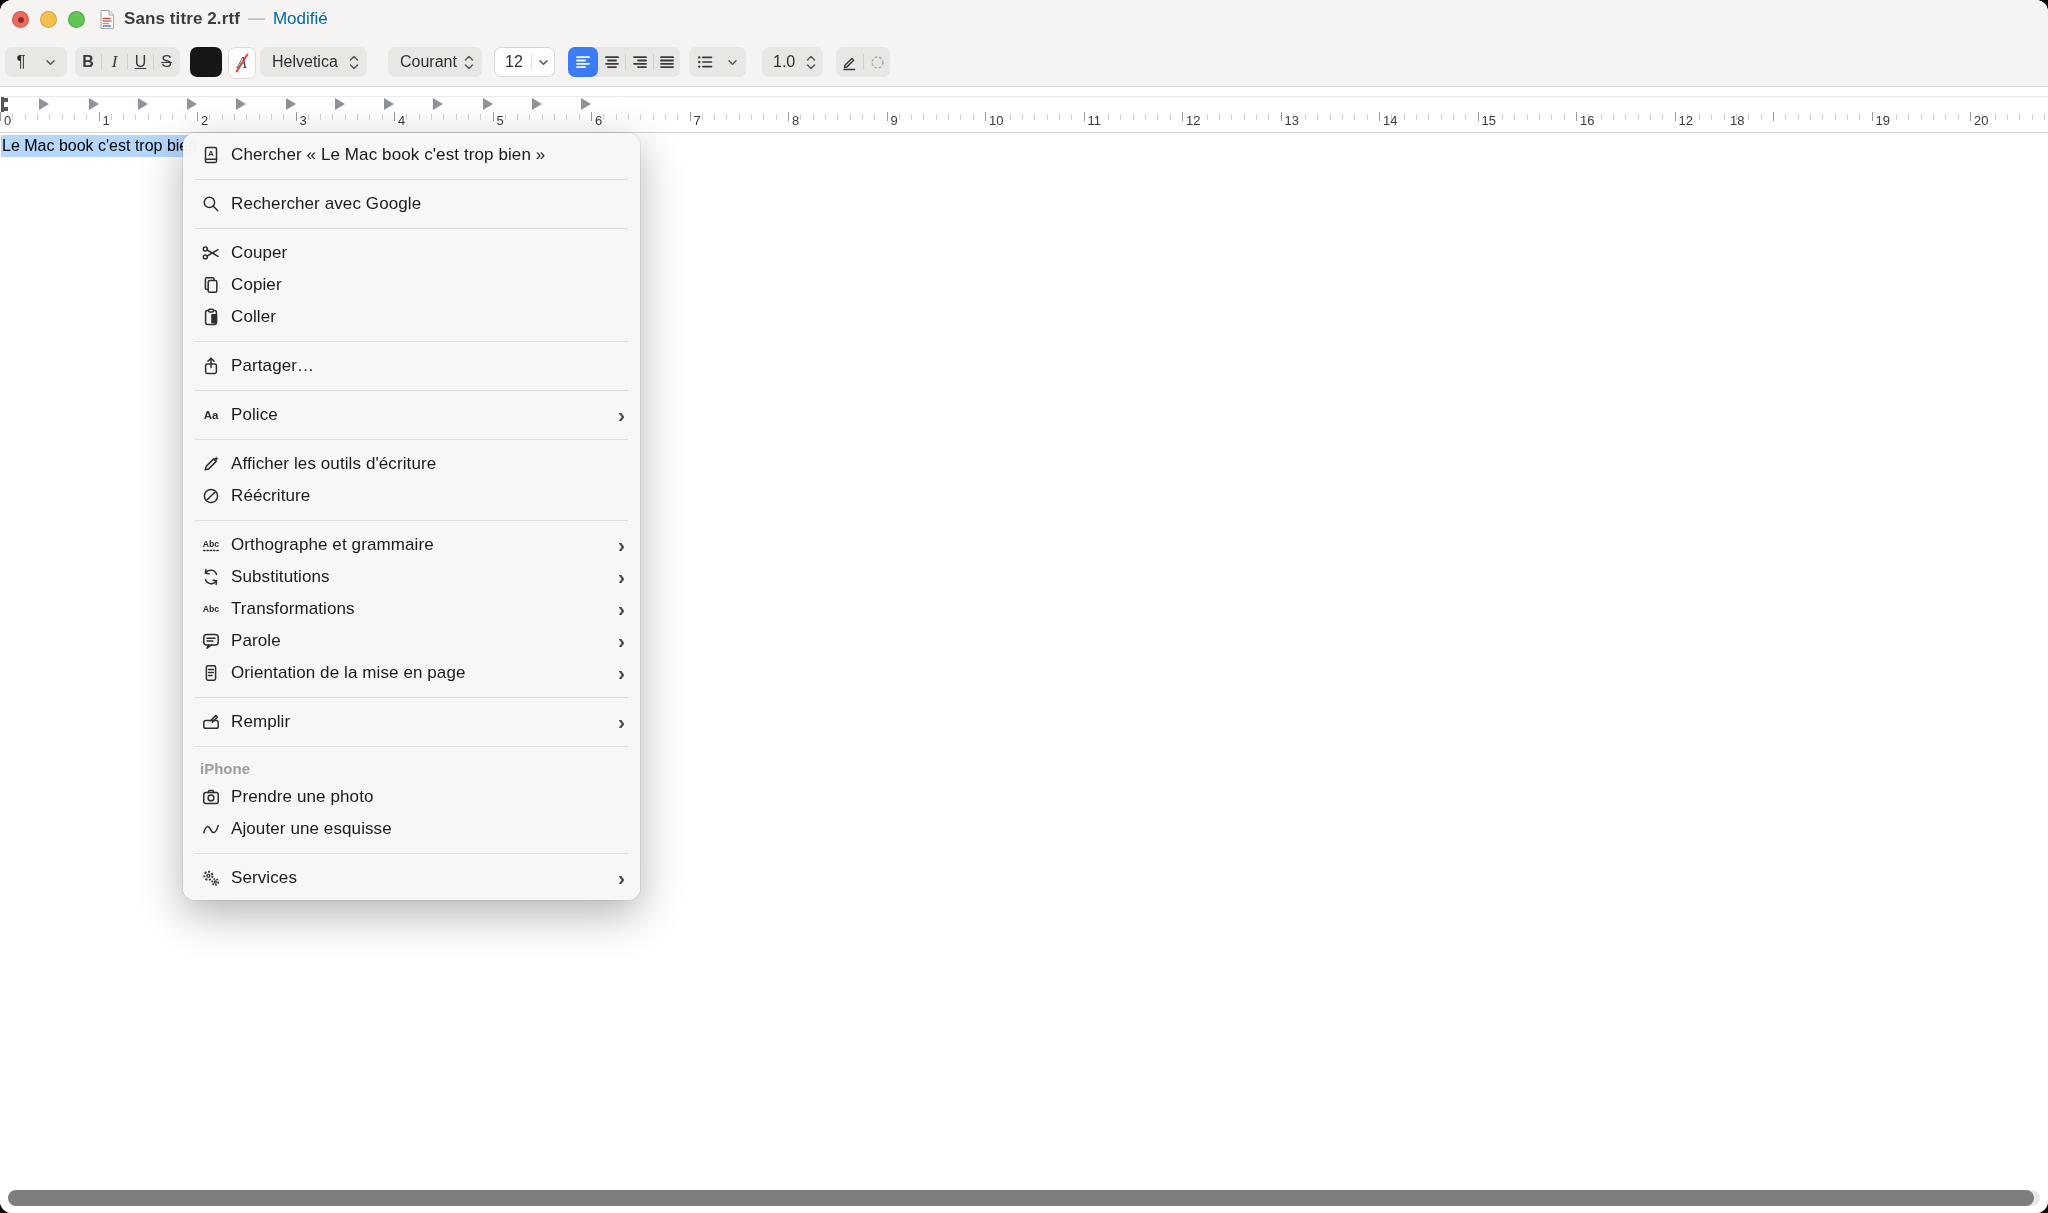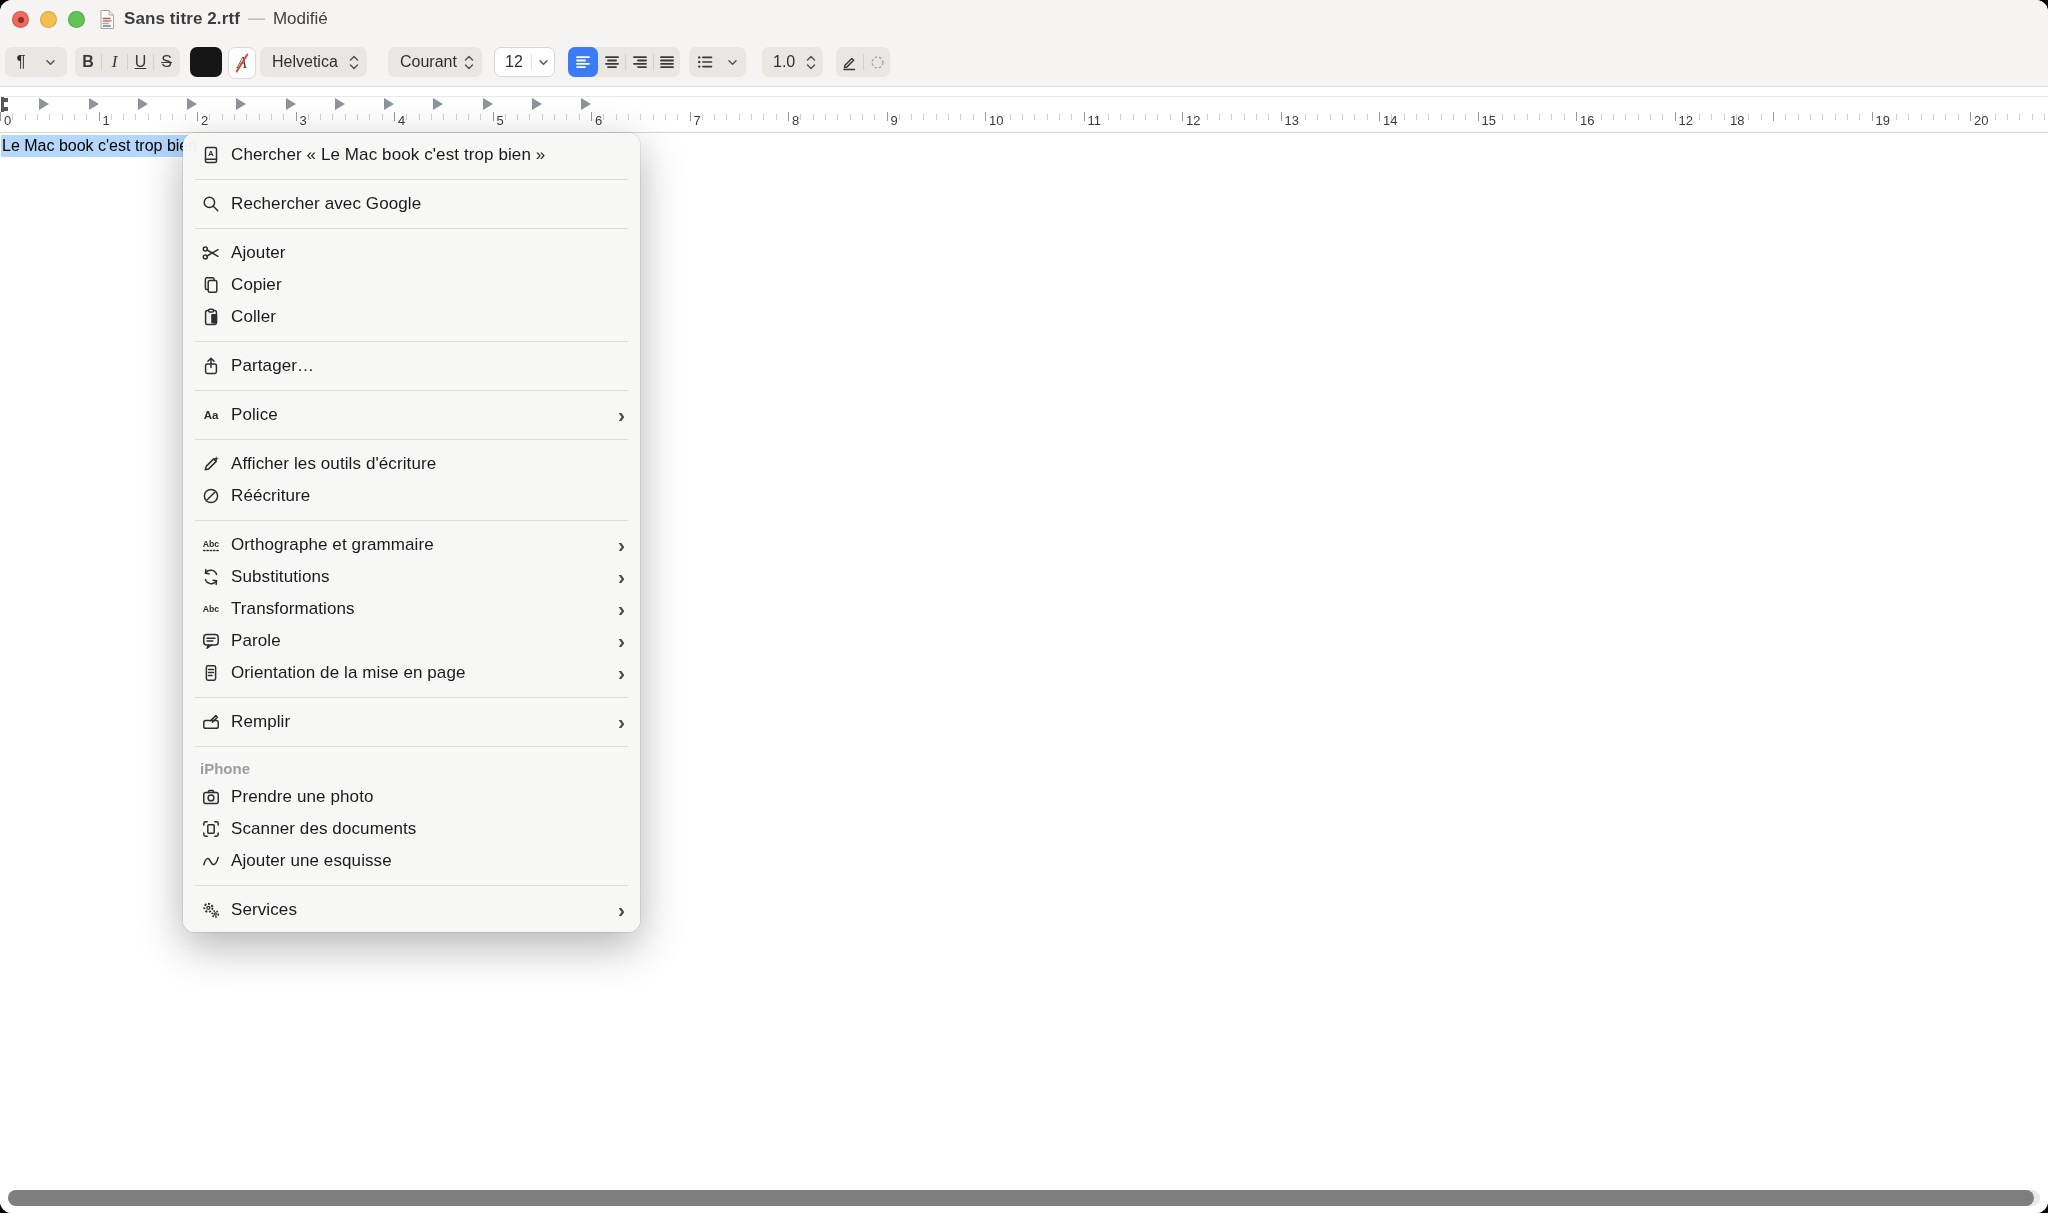--- a/index.html
+++ b/index.html
@@ -10,21 +10,21 @@
   .chrome{position:absolute;top:0;left:0;right:0;height:86px;background:#f6f4f2;border-bottom:1px solid #dedcda;}
   .titlebar{position:absolute;top:0;left:0;right:0;height:38px;}
   .tl{position:absolute;top:11px;width:17px;height:17px;border-radius:50%;box-shadow:inset 0 0 0 1px rgba(0,0,0,.14);}
   .tl-close{left:12px;background:#ee6a5f;}
   .tl-close .dot{position:absolute;left:5.5px;top:5.5px;width:6px;height:6px;border-radius:50%;background:#8c2f28;}
   .tl-min{left:40px;background:#f5bf4f;}
   .tl-zoom{left:68px;background:#61c454;}
   .titlegroup{position:absolute;left:98px;top:0;height:38px;display:flex;align-items:center;gap:8px;}
   .title-main{font-size:17px;font-weight:700;color:#3d3d3f;letter-spacing:.1px;}
   .title-sep{font-size:17px;color:#c4c2c0;font-weight:700;}
-  .title-status{font-size:17px;color:#404040;}
+  .title-status{font-size:17px;color:#0369a1;}
 
   .toolbar{position:absolute;top:38px;left:0;right:0;height:48px;}
   .pill{position:absolute;top:9px;height:30px;background:#e9e7e4;border-radius:7px;display:flex;align-items:center;color:#3a3a3c;}
   .seg{display:flex;align-items:center;justify-content:center;height:100%;}
   .vdiv{width:1px;height:16px;background:#d3d1cf;}
   .tb-txt{font-size:16px;color:#2f2f31;}
   .b-bold{font-weight:700;font-size:16px;}
   .b-italic{font-style:italic;font-family:"Liberation Serif",serif;font-size:17px;}
   .b-under{text-decoration:underline;font-size:16px;}
   .b-strike{text-decoration:line-through;font-size:16px;}
@@ -493,21 +493,21 @@
       <div class="mdivider"></div>
       <div class="mi">
         <span class="ic">
           <svg class="icon" width="20" height="20" viewBox="0 0 20 20" fill="none" stroke="currentColor" stroke-width="1.5" stroke-linecap="round" stroke-linejoin="round">
             <circle cx="4.3" cy="5.9" r="2"></circle>
             <circle cx="4.3" cy="14.1" r="2"></circle>
             <path d="M6.1 7 L17 13.3"></path>
             <path d="M6.1 13 L17 6.7"></path>
           </svg>
         </span>
-        <span class="lbl">Ajouter</span>
+        <span class="lbl">Couper</span>
       </div>
       <div class="mi">
         <span class="ic">
           <svg class="icon" width="20" height="20" viewBox="0 0 20 20" fill="none" stroke="currentColor" stroke-width="1.5" stroke-linecap="round" stroke-linejoin="round">
             <rect x="4.4" y="2.8" width="8.6" height="11.6" rx="1.5"></rect>
             <rect x="7.2" y="5.6" width="8.6" height="11.6" rx="1.5" fill="#f7f7f6"></rect>
           </svg>
         </span>
         <span class="lbl">Copier</span>
       </div>
@@ -632,32 +632,20 @@
       <div class="mheader">iPhone</div>
       <div class="mi">
         <span class="ic">
           <svg class="icon" width="20" height="20" viewBox="0 0 20 20" fill="none" stroke="currentColor" stroke-width="1.5" stroke-linecap="round" stroke-linejoin="round">
             <rect x="2.8" y="5.6" width="14.4" height="10.8" rx="2"></rect>
             <path d="M7 5.6 L8 3.6 H12 L13 5.6"></path>
             <circle cx="10" cy="10.9" r="2.9"></circle>
           </svg>
         </span>
         <span class="lbl">Prendre une photo</span>
-      </div>
-      <div class="mi">
-        <span class="ic">
-          <svg class="icon" width="20" height="20" viewBox="0 0 20 20" fill="none" stroke="currentColor" stroke-width="1.5" stroke-linecap="round" stroke-linejoin="round">
-            <path d="M2.8 6 V4.4 A1.6 1.6 0 0 1 4.4 2.8 H6.2"></path>
-            <path d="M13.8 2.8 H15.6 A1.6 1.6 0 0 1 17.2 4.4 V6"></path>
-            <path d="M17.2 14 V15.6 A1.6 1.6 0 0 1 15.6 17.2 H13.8"></path>
-            <path d="M6.2 17.2 H4.4 A1.6 1.6 0 0 1 2.8 15.6 V14"></path>
-            <rect x="6.8" y="5.8" width="6.4" height="8.4" rx="1"></rect>
-          </svg>
-        </span>
-        <span class="lbl">Scanner des documents</span>
       </div>
       <div class="mi">
         <span class="ic">
           <svg class="icon" width="20" height="20" viewBox="0 0 20 20" fill="none" stroke="currentColor" stroke-width="1.5" stroke-linecap="round" stroke-linejoin="round">
             <path d="M2.8 13.8 C5 5.8 7.6 6.4 9.6 10.6 C11.6 14.8 14.6 15.6 17.2 6.4"></path>
           </svg>
         </span>
         <span class="lbl">Ajouter une esquisse</span>
       </div>
       <div class="mdivider"></div>

